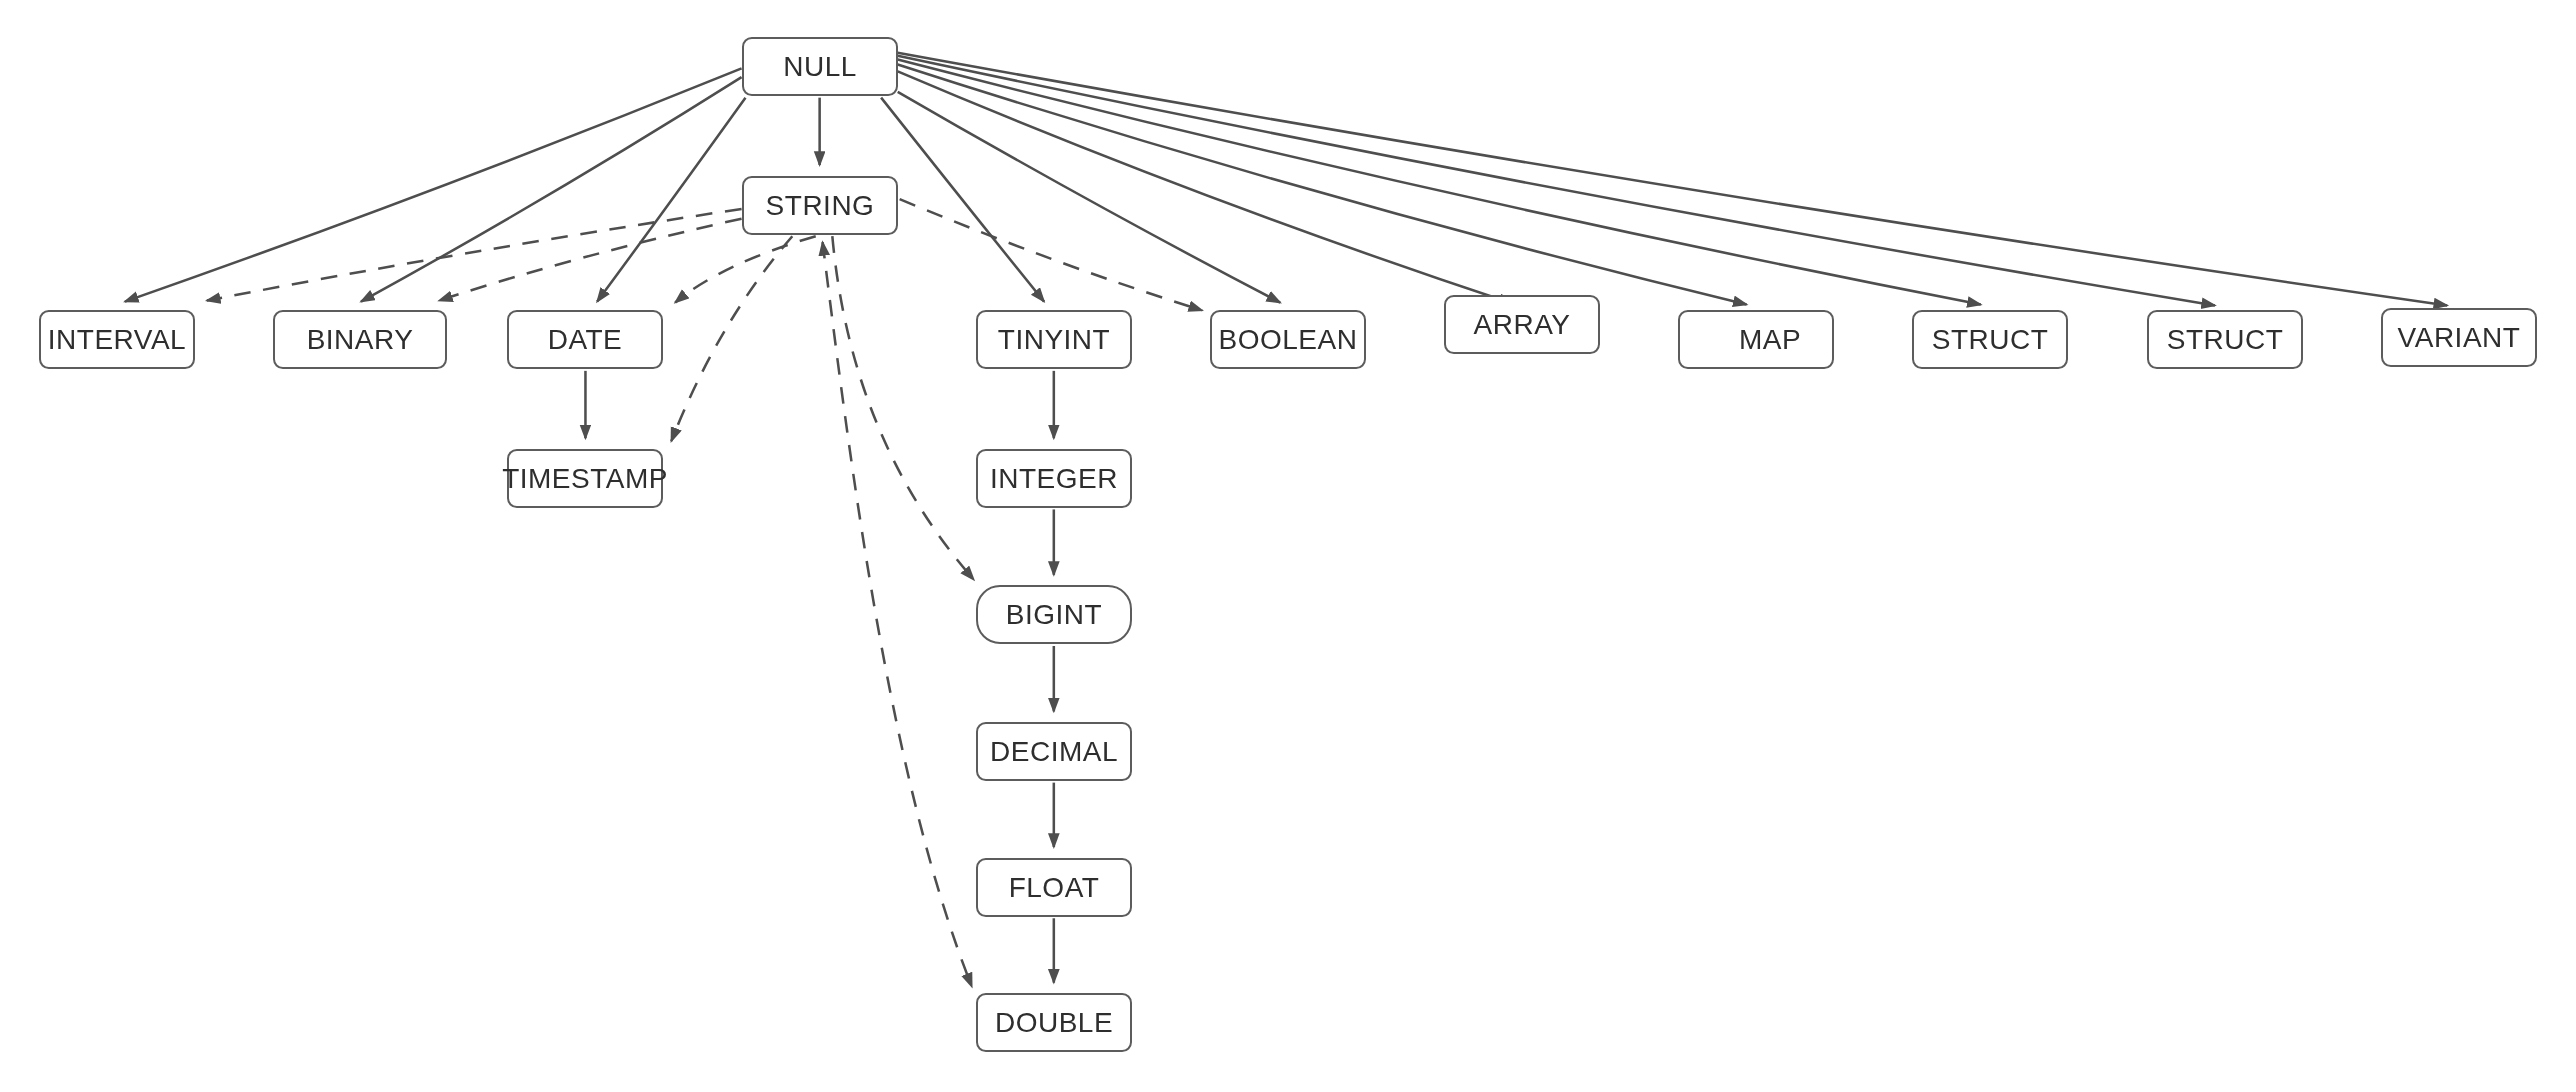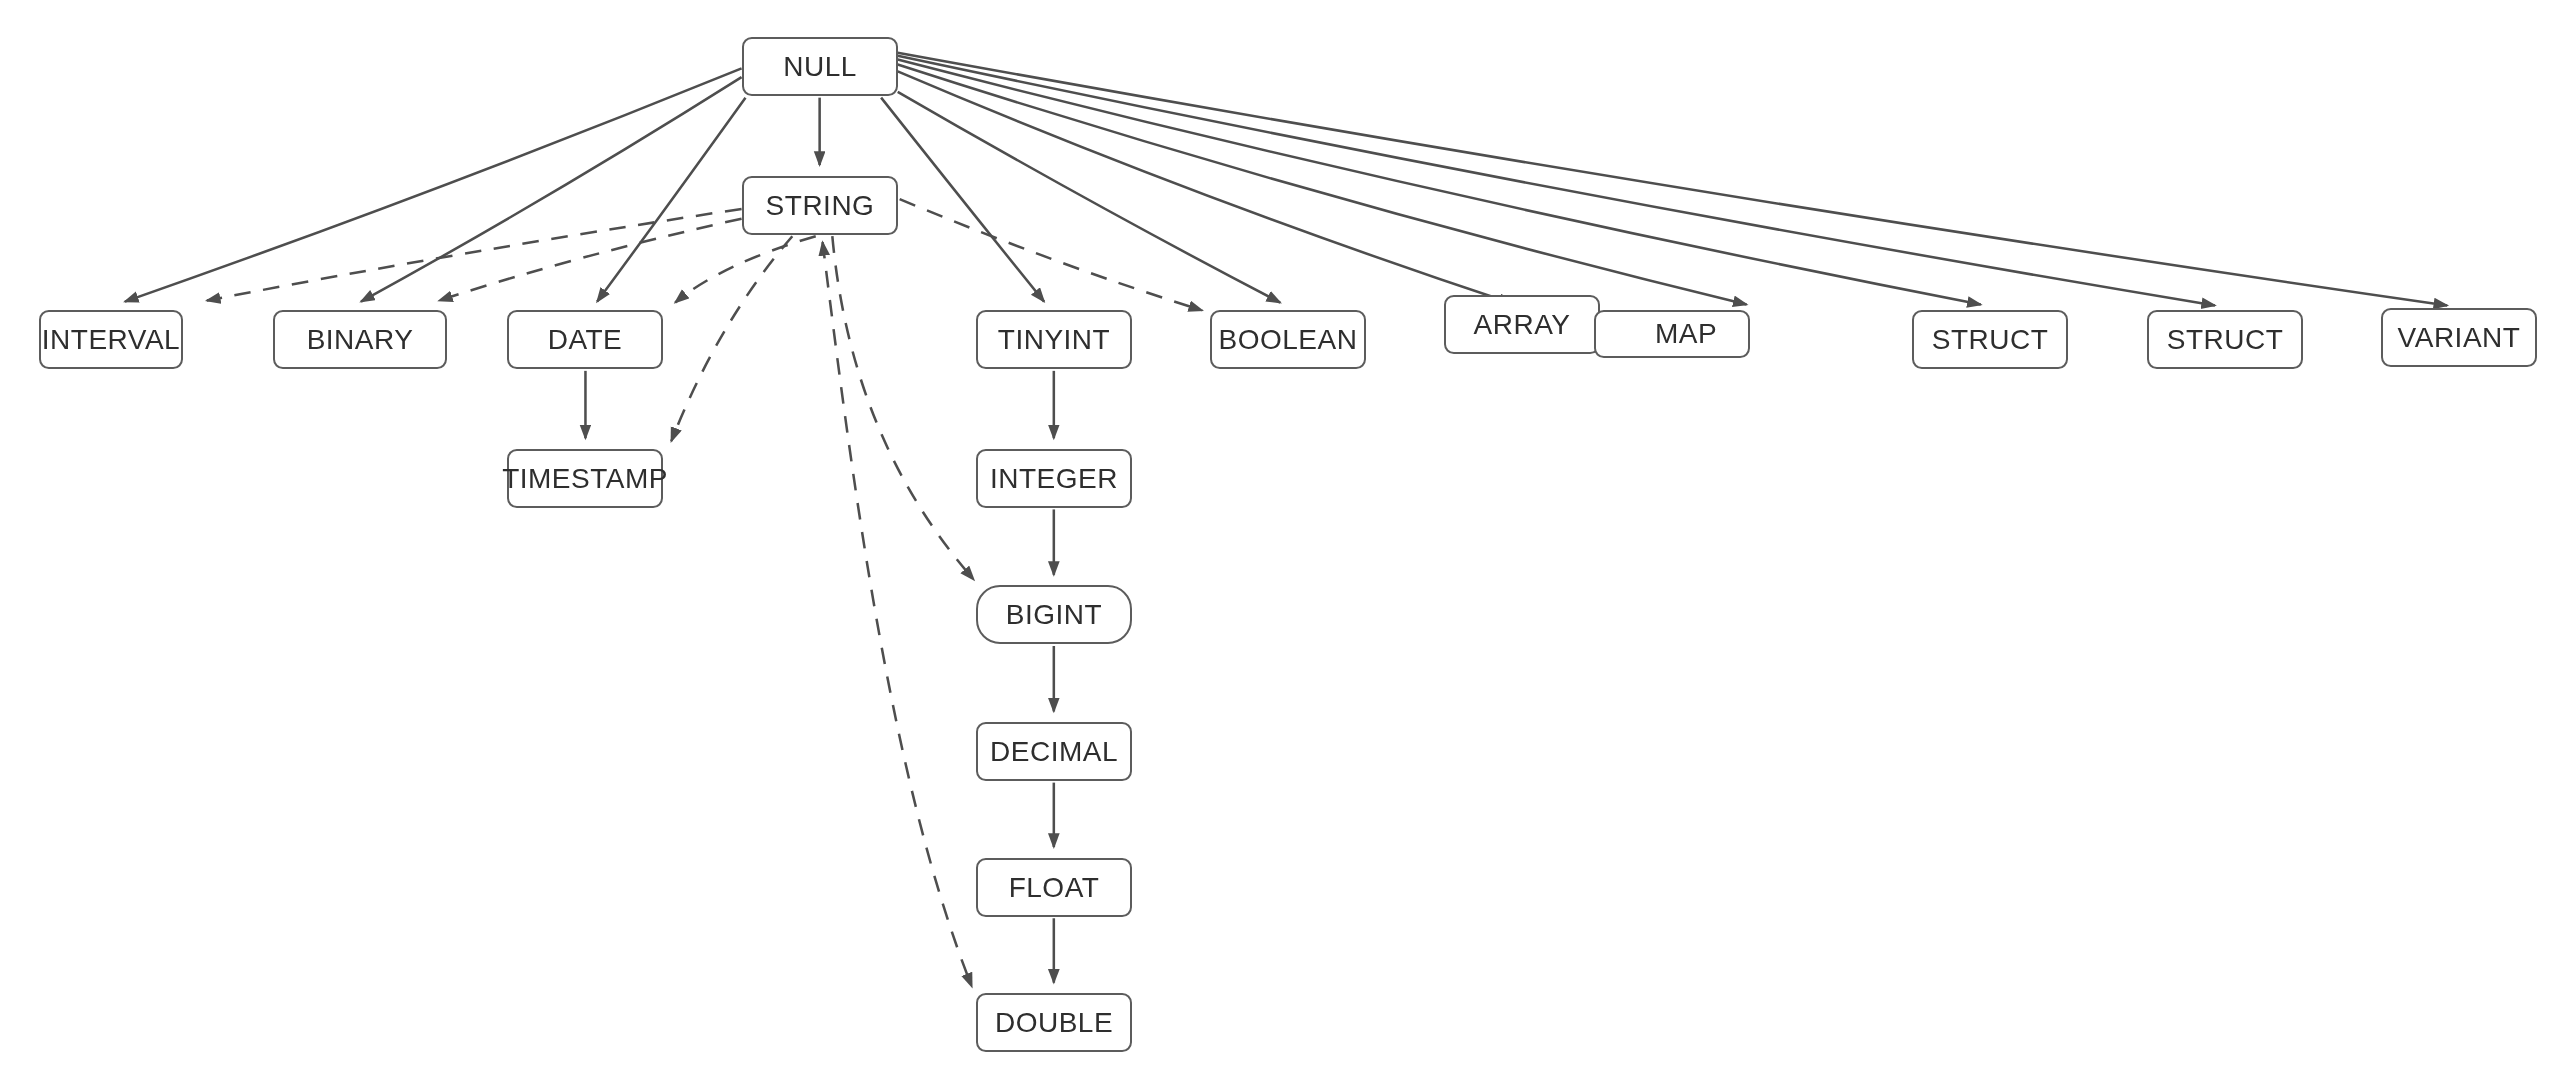--- a/index.html
+++ b/index.html
@@ -83,39 +83,39 @@
         <path d="M922,204 Q1085,272 1232,318" class="edge dashed" marker-end="url(#arrow)"></path>
       </g>
   </svg>
 
 <div class="node" style="left: 742px; top: 37px; width: 156px; height: 59px;">
       <span>NULL</span>
     </div>
     <div class="node" style="left: 742px; top: 176px; width: 156px; height: 59px;">
       <span>STRING</span>
     </div>
-    <div class="node" style="left: 39px; top: 310px; width: 144px; height: 59px;">
+    <div class="node" style="left: 39px; top: 310px; width: 156px; height: 59px;">
       <span>INTERVAL</span>
     </div>
     <div class="node" style="left: 273px; top: 310px; width: 174px; height: 59px;">
       <span>BINARY</span>
     </div>
     <div class="node" style="left: 507px; top: 310px; width: 156px; height: 59px;">
       <span>DATE</span>
     </div>
     <div class="node" style="left: 976px; top: 310px; width: 156px; height: 59px;">
       <span>TINYINT</span>
     </div>
     <div class="node" style="left: 1210px; top: 310px; width: 156px; height: 59px;">
       <span>BOOLEAN</span>
     </div>
     <div class="node" style="left: 1444px; top: 295px; width: 156px; height: 59px;">
       <span>ARRAY</span>
     </div>
-    <div class="node" style="left: 1594px; top: 310px; width: 156px; height: 48px; padding-left: 28px;">
+    <div class="node" style="left: 1678px; top: 310px; width: 156px; height: 59px; padding-left: 28px;">
       <span>MAP</span>
     </div>
     <div class="node" style="left: 1912px; top: 310px; width: 156px; height: 59px;">
       <span>STRUCT</span>
     </div>
     <div class="node" style="left: 2147px; top: 310px; width: 156px; height: 59px;">
       <span>STRUCT</span>
     </div>
     <div class="node" style="left: 2381px; top: 308px; width: 156px; height: 59px;">
       <span>VARIANT</span>

